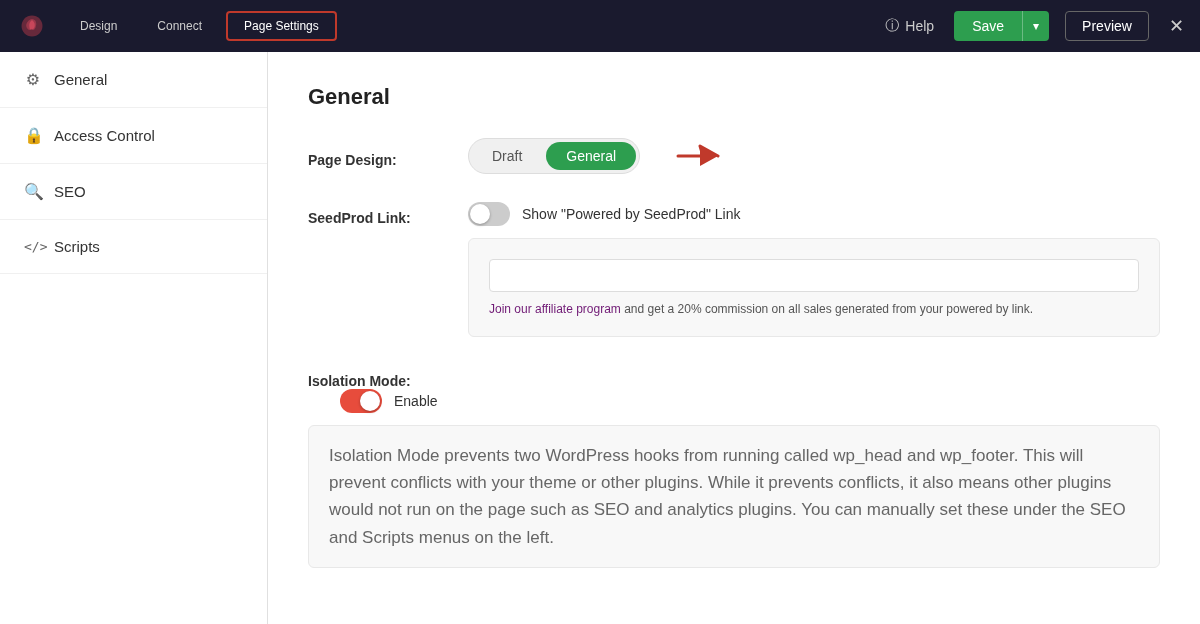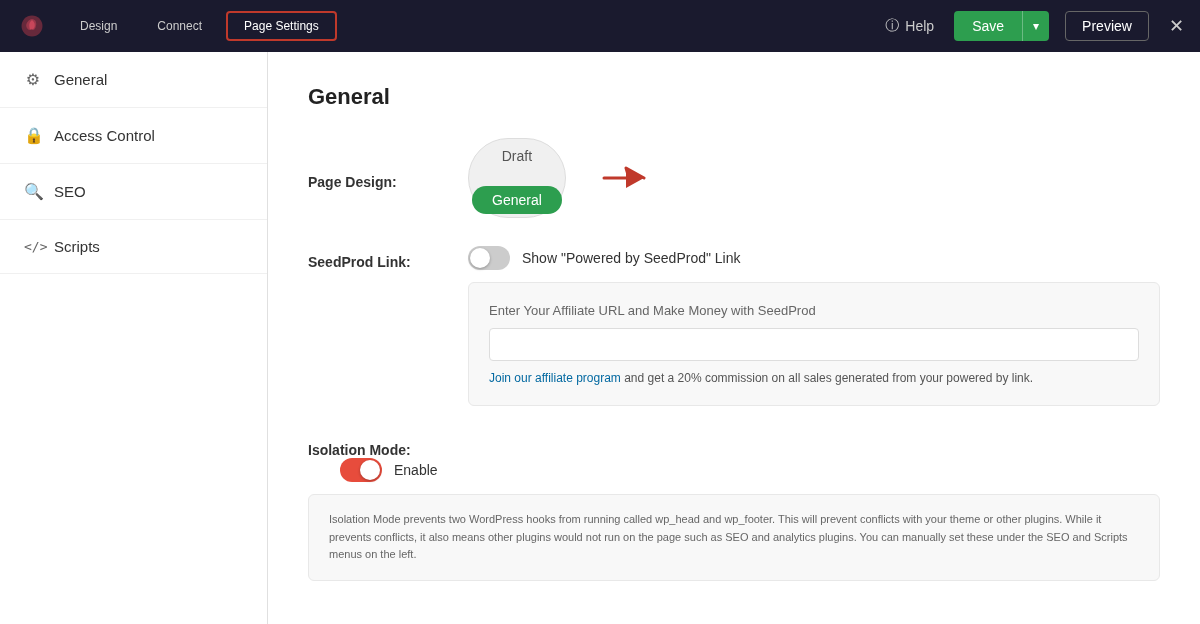--- a/index.html
+++ b/index.html
@@ -154,23 +154,22 @@
     }
 
     
     .status-toggle {
       display: flex;
       align-items: center;
       background: #f0f0f0;
       border-radius: 50px;
       padding: 3px;
       border: 1px solid #ddd;
-      gap: 16px;
+      gap: 4px;
       width: fit-content;
-      flex-direction: column;
     }
     .status-btn {
       padding: 6px 20px;
       border-radius: 50px;
       border: none;
       cursor: pointer;
       font-size: 14px;
       font-weight: 500;
     }
     .status-btn.draft {
@@ -246,30 +245,30 @@
       border-radius: 4px;
       padding: 8px 12px;
       font-size: 13px;
       background: #fff;
       margin-bottom: 10px;
     }
     .affiliate-note {
       font-size: 12px;
       color: #555;
     }
-    .affiliate-link { color: #0369a1; text-decoration: none; }
+    .affiliate-link { color: #701a75; text-decoration: none; }
 
     
     .isolation-note {
       background: #f8f8f8;
       border: 1px solid #e8e8e8;
       border-radius: 6px;
       padding: 16px 20px;
       margin-top: 12px;
-      font-size: 11px;
+      font-size: 17px;
       color: #666;
       line-height: 1.6;
     }
   </style>
 </head>
 <body>
 
 <div class="top-nav">
   <div class="nav-logo">
     <svg viewBox="0 0 32 32" fill="none" xmlns="http://www.w3.org/2000/svg">
@@ -342,21 +341,20 @@
         <div class="toggle-row" style="margin-bottom:12px;">
           <div class="toggle-switch">
             <div class="toggle-track off">
               <div class="toggle-thumb"></div>
             </div>
           </div>
           <span class="toggle-label">Show "Powered by SeedProd" Link</span>
         </div>
 
         <div class="affiliate-box">
-          <div class="affiliate-label">Enter Your Affiliate URL and Make Money with SeedProd</div>
           <input class="affiliate-input" type="text" placeholder="" style="">
           <div class="affiliate-note">
             <a class="affiliate-link" href="#">Join our affiliate program</a><span> and get a 20% commission on all sales generated from your powered by link.</span>
           </div>
         </div>
       </div>
     </div>
 
     <div class="form-row" style="align-items:flex-start;flex-direction:column;">
       <div class="form-label">Isolation Mode:</div>

